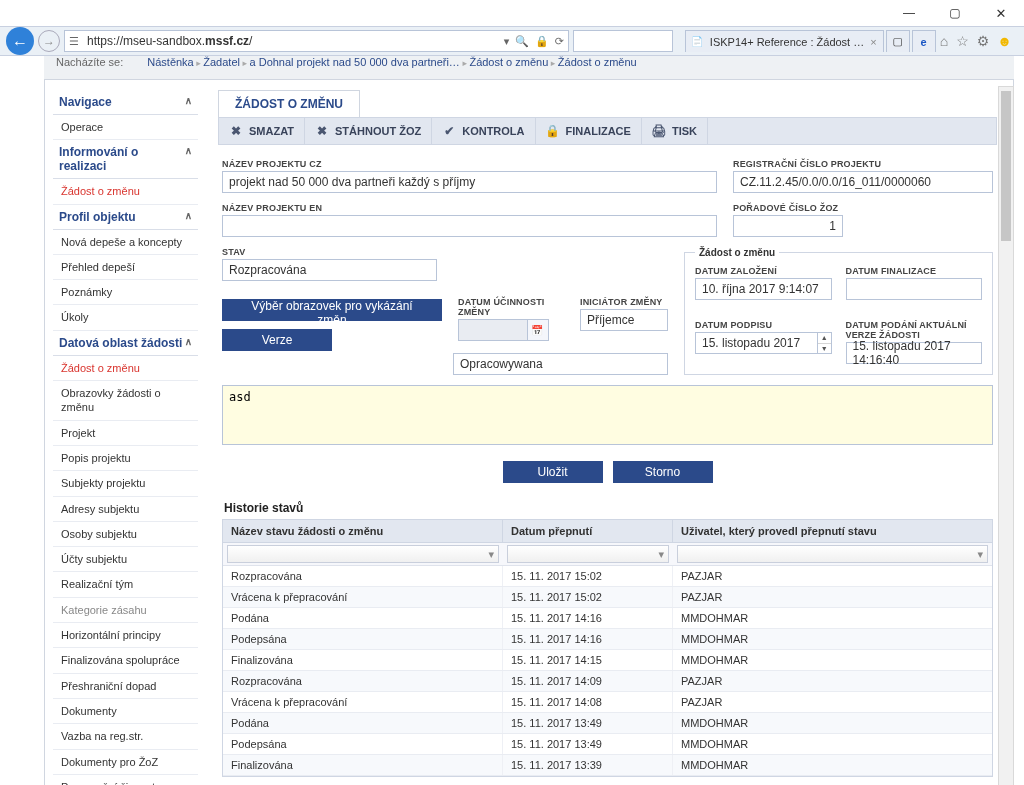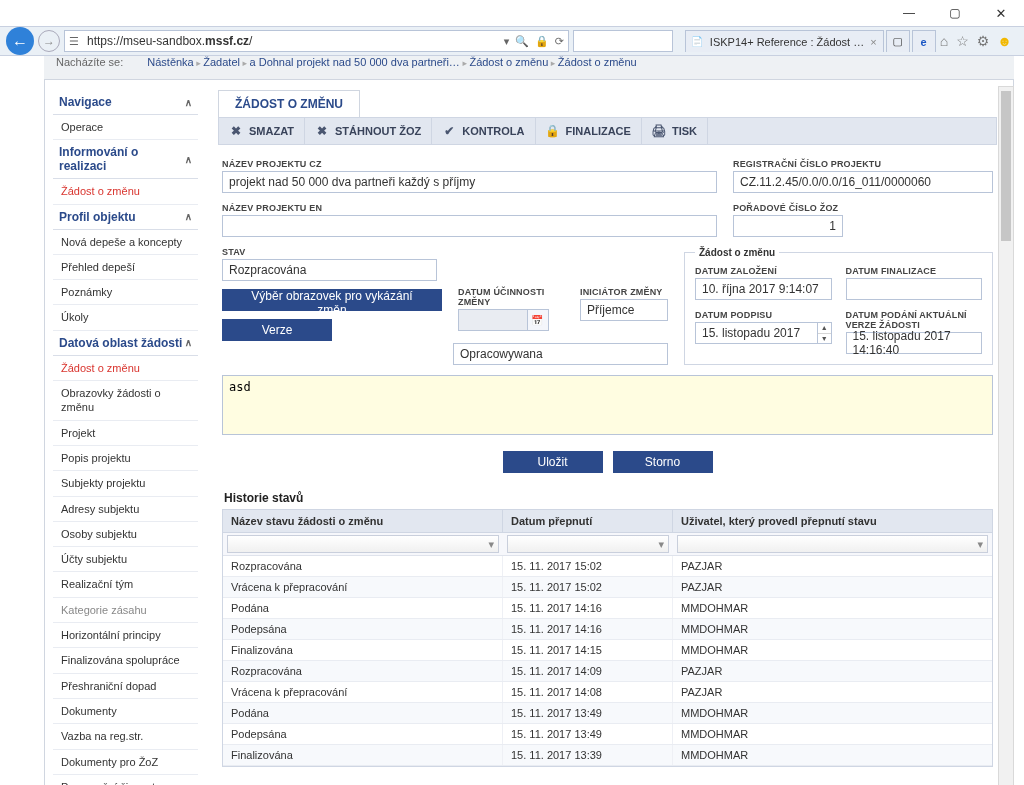--- a/index.html
+++ b/index.html
@@ -25,21 +25,21 @@
 .tb-right span.smile{color:#f2b800}
 .viewport{position:relative;padding:0 10px 10px 44px}
 .breadcrumb{height:24px;background:#eef1f4;border-bottom:1px solid #d0d6e0;display:flex;gap:24px;padding:0 12px;color:#666;font-size:11px}
 .breadcrumb .bc{color:#2b4a8a}
 .breadcrumb .sep{color:#aaa;font-size:9px}
 .scroll-v,.scroll-h{position:absolute;background:#f1f1f1;border:1px solid #d9d9d9}
 .scroll-v{top:30px;right:10px;bottom:28px;width:16px}
 .scroll-v .thumb{position:absolute;left:2px;right:2px;top:4px;height:150px;background:#c6c6c6}
 .content{display:flex;gap:20px;background:#fff;border:1px solid #d0d6e0;border-top:none;padding:10px 16px 10px 8px}
 .sidebar{width:145px;flex:0 0 145px}
-.side-head{background:#fff;border-bottom:1px solid #d9dee8;display:flex;align-items:center;justify-content:space-between;padding:5px 6px;color:#2b4a8a;font-weight:700;font-size:12px;cursor:pointer}
+.side-head{background:#fff;border-bottom:1px solid #d9dee8;display:flex;justify-content:space-between;padding:5px 6px;color:#2b4a8a;font-weight:700;font-size:12px;cursor:pointer}
 .side-head .chev{font-size:10px;color:#666}
 .side-item{padding:5px 8px;border-bottom:1px solid #e9ecf2;color:#333;font-size:11px;cursor:pointer;line-height:1.3}
 .side-item.red{color:#d9352f}
 .side-item.gray{color:#888}
 .main{flex:1;min-width:0}
 .page-tab{display:inline-block;border:1px solid #d0d6e0;border-bottom:none;background:#fff;padding:6px 16px;color:#2b4a8a;font-weight:700;font-size:12px}
 .toolbar{background:#e2e7f0;border:1px solid #cfd6e3;display:flex;align-items:center;height:28px}
 .tb-item{display:flex;align-items:center;gap:6px;padding:0 10px;height:100%;color:#39435a;font-weight:700;font-size:11px;border-right:1px solid #cfd6e3;cursor:pointer}
 .tb-item .ic{width:14px;height:14px;display:inline-flex;align-items:center;justify-content:center;font-size:12px;color:#4a5670}
 .form-area{padding:14px 4px 4px 4px}
@@ -47,21 +47,21 @@
 .field{display:flex;flex-direction:column;gap:2px}
 .field label{font-size:9px;font-weight:700;color:#444;letter-spacing:.02em}
 .field input,.field textarea,.field .ro{height:22px;border:1px solid #b8c4d8;background:#fff;padding:2px 6px;font-size:12px;color:#333}
 .field .ro{display:flex;align-items:center}
 .field.lg{flex:1}
 .btn{background:#2b4a8a;color:#fff;border:none;height:22px;padding:0 14px;font-size:12px;cursor:pointer}
 .btn.wide{width:220px}
 .date-ic{width:22px;height:22px;border:1px solid #b8c4d8;background:#f4f6fb;display:inline-flex;align-items:center;justify-content:center;font-size:10px;margin-left:-1px}
 fieldset.req{border:1px solid #cfd6e3;padding:8px 10px 10px 10px;margin:0}
 fieldset.req legend{font-size:10px;font-weight:700;color:#333;padding:0 4px}
-.req .grid{display:grid;grid-template-columns:1fr 1fr;gap:10px 14px}
+.req .grid{display:grid;grid-template-columns:1fr 1fr;gap:20px 14px}
 .spin{display:flex}
 .spin input{border-right:none}
 .spin .arrows{width:16px;border:1px solid #b8c4d8;display:flex;flex-direction:column}
 .spin .arrows span{flex:1;display:flex;align-items:center;justify-content:center;font-size:7px;color:#555;border-bottom:1px solid #d6d6d6}
 .just-row{display:flex;align-items:center;gap:6px;margin-top:8px;font-size:10px;font-weight:700;color:#555}
 .just-row .bullet{width:10px;height:10px;border-radius:50%;background:#f9b600;display:inline-block}
 .just-row .count{margin-left:auto;font-weight:400;color:#666}
 .just-row .link{color:#1a56c4;font-weight:400;cursor:pointer}
 textarea.just{width:100%;height:60px;background:#fffde1;border:1px solid #b8c4d8;resize:none;padding:4px 6px;font-size:12px}
 .btn-row{display:flex;justify-content:center;gap:10px;margin:14px 0 18px}

